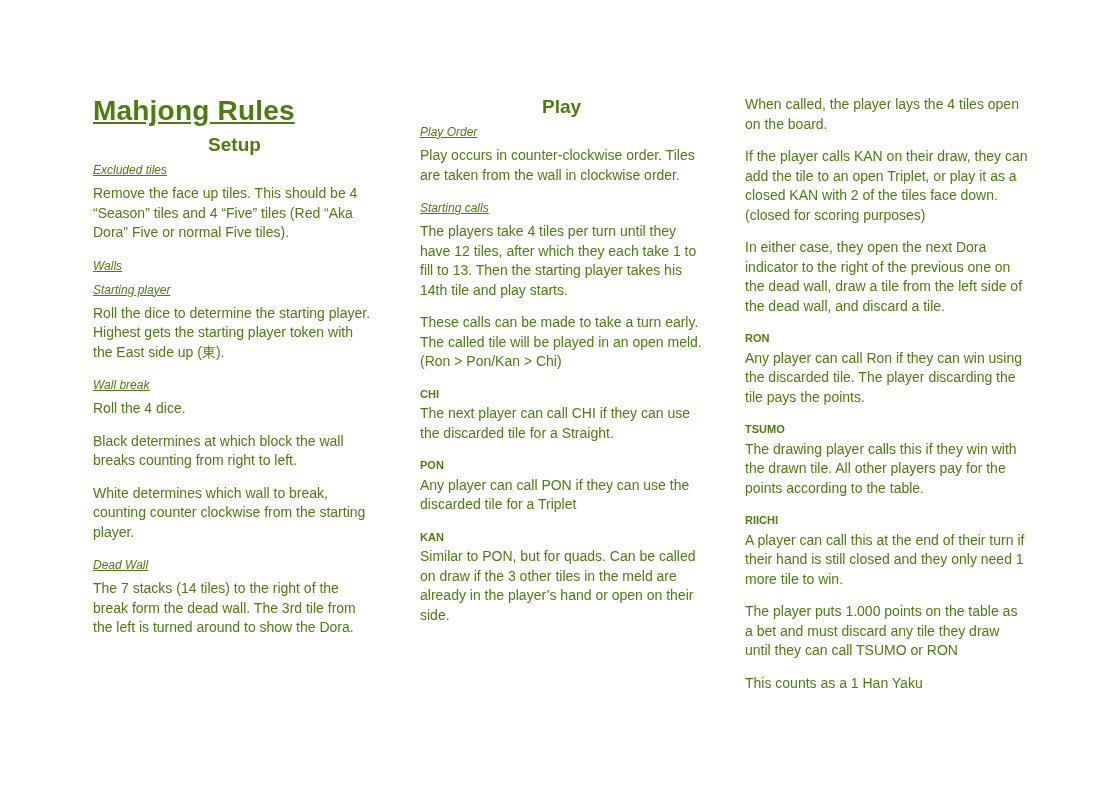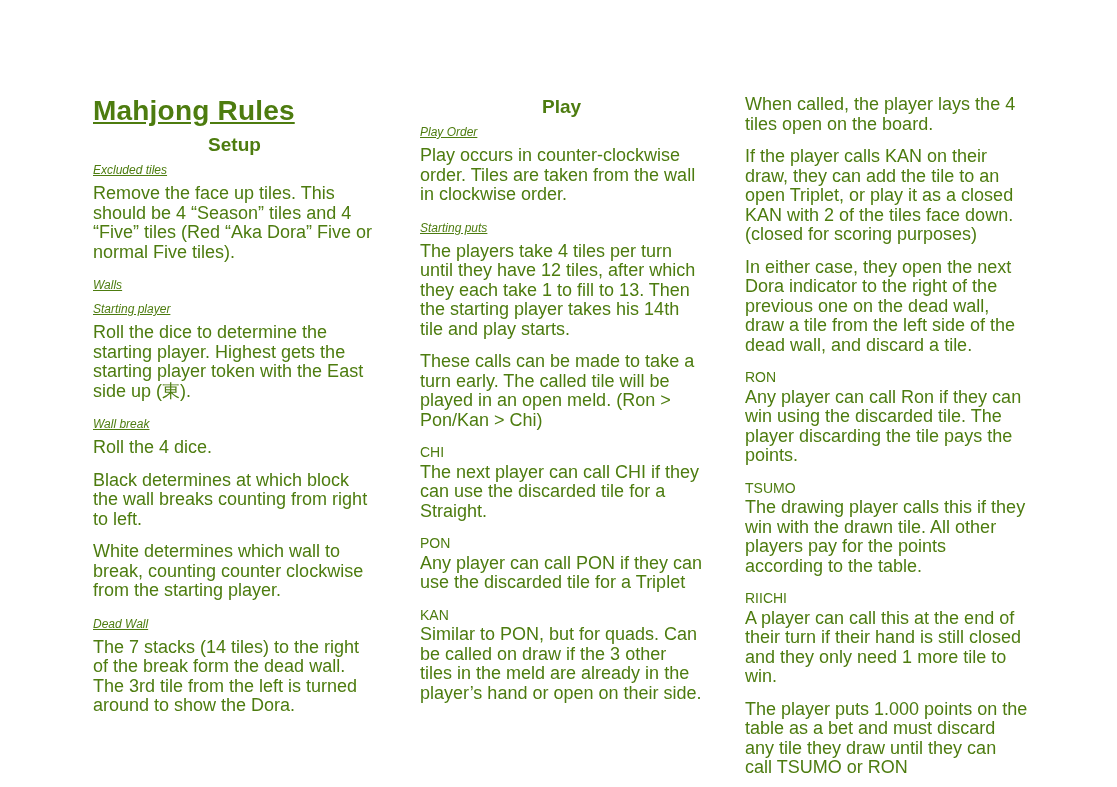--- a/index.html
+++ b/index.html
@@ -32,27 +32,27 @@
     text-align:center;
   }
   .h3{
     font-size:12px;
     font-style:italic;
     text-decoration:underline;
     line-height:21px;
     margin:0 0 3px 0;
   }
   .h4{
-    font-size:14px;
-    font-weight:normal;
+    font-size:11px;
+    font-weight:bold;
     line-height:19.5px;
     margin:0;
   }
   .p{
-    font-size:18px;
+    font-size:14px;
     line-height:19.5px;
     margin:0 0 13px 0;
   }
 </style>
 </head>
 <body>
 
 <div class="page">
 
   <div class="col col-1">
@@ -68,21 +68,21 @@
     <div class="p">Black determines at which block the wall breaks counting from right to left.</div>
     <div class="p">White determines which wall to break, counting counter clockwise from the starting player.</div>
     <div class="h3">Dead Wall</div>
     <div class="p">The 7 stacks (14 tiles) to the right of the break form the dead wall. The 3rd tile from the left is turned around to show the Dora.</div>
   </div>
 
   <div class="col col-2">
     <div class="h2">Play</div>
     <div class="h3">Play Order</div>
     <div class="p">Play occurs in counter-clockwise order. Tiles are taken from the wall in clockwise order.</div>
-    <div class="h3">Starting puts</div>
+    <div class="h3">Starting calls</div>
     <div class="p">The players take 4 tiles per turn until they have 12 tiles, after which they each take 1 to fill to 13. Then the starting player takes his 14th tile and play starts.</div>
     <div class="p">These calls can be made to take a turn early. The called tile will be played in an open meld. (Ron &gt; Pon/Kan &gt; Chi)</div>
     <div class="h4">CHI</div>
     <div class="p">The next player can call CHI if they can use the discarded tile for a Straight.</div>
     <div class="h4">PON</div>
     <div class="p">Any player can call PON if they can use the discarded tile for a Triplet</div>
     <div class="h4">KAN</div>
     <div class="p">Similar to PON, but for quads. Can be called on draw if the 3 other tiles in the meld are already in the player’s hand or open on their side.</div>
   </div>
 

